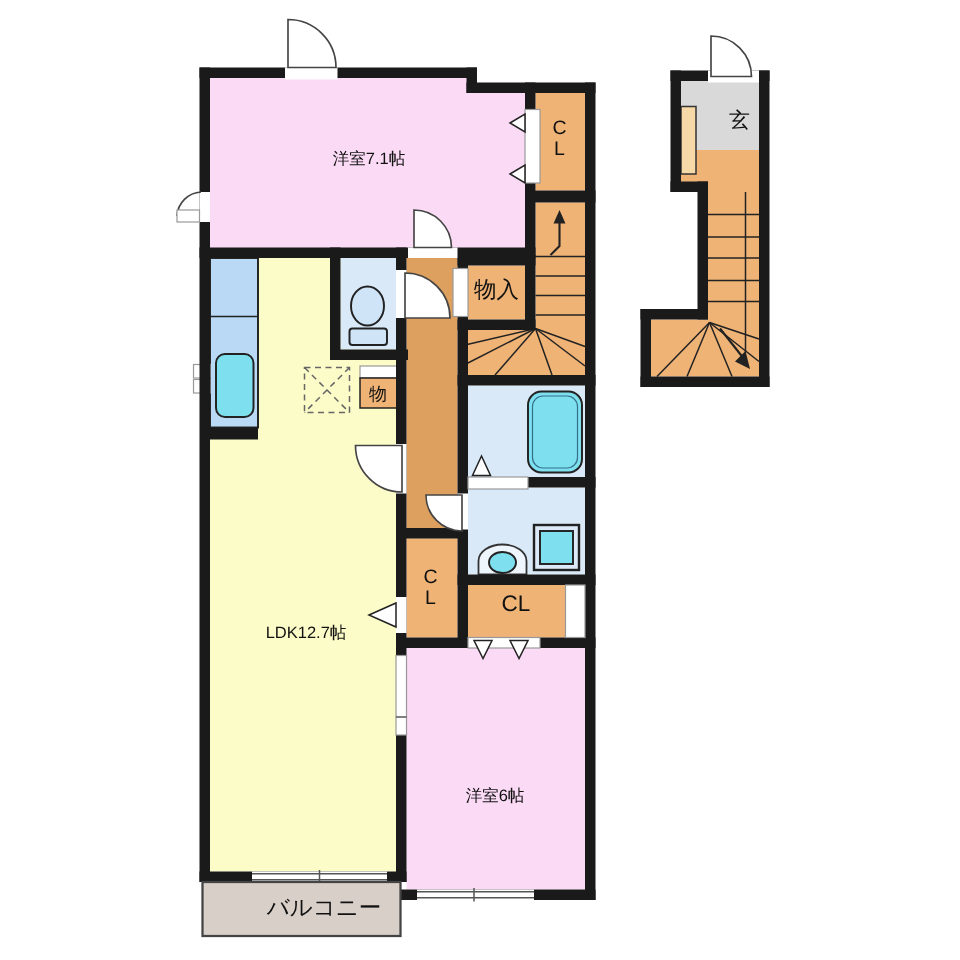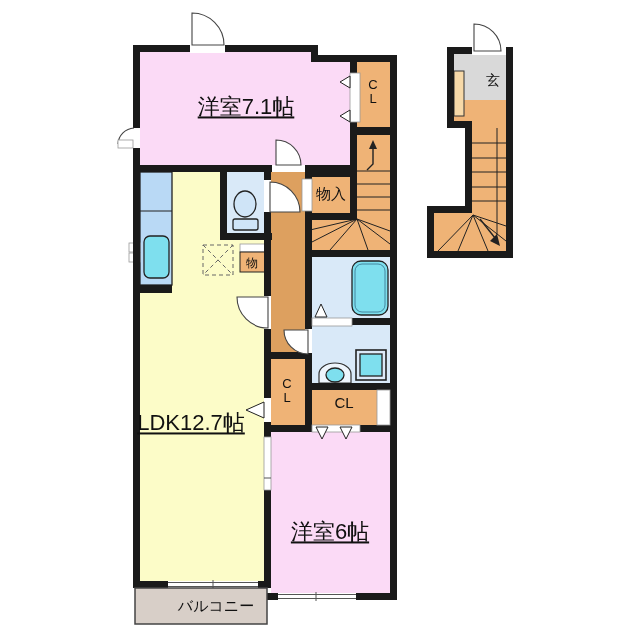--- a/index.html
+++ b/index.html
@@ -19,21 +19,21 @@
   .openl{fill:#fff;stroke:#999;stroke-width:0.8;}
   .door{fill:#fff;stroke:#444;stroke-width:1.1;}
   .tri{fill:#fff;stroke:#222;stroke-width:1;}
   .tread{stroke:#222;stroke-width:1;}
   .tick{stroke:#555;stroke-width:1;}
   .dash{fill:none;stroke:#666;stroke-width:1;stroke-dasharray:4 3;}
   .fixt{fill:#cfe4f7;stroke:#222;stroke-width:1.3;}
   .arrow{stroke:#222;stroke-width:1.4;fill:none;}
   .ah{fill:#222;}
   .lbl{position:absolute;transform:translate(-50%,-50%);font-family:"Liberation Sans",sans-serif;color:#111;white-space:pre-line;text-align:center;line-height:1.05;}
-  .f17{font-size:22px;text-decoration:underline;}
+  .f17{font-size:11px;}
   .f15{font-size:15px;}
   .f14{font-size:14px;}
   .f13{font-size:13px;}
   .f12{font-size:12px;}
 </style>
 </head>
 <body>
 
 <div id="plan">
 <svg width="640" height="640" viewBox="0 0 640 640">
@@ -216,20 +216,20 @@
     <rect class="open" x="472" y="47" width="34" height="8"></rect>
     <path class="door" d="M474,51 L474,24 A27,27 0 0 1 501,51 Z"></path>
   </g>
 </svg>
 
 <div class="lbl f17" style="left:246px;top:107px;">洋室7.1帖</div>
 <div class="lbl f13" style="left:373px;top:92px;">C
 L</div>
 <div class="lbl f15" style="left:331px;top:194px;">物入</div>
 <div class="lbl f12" style="left:252px;top:263px;">物</div>
-<div class="lbl f17" style="left:191px;top:423px;">LDK12.7帖</div>
+<div class="lbl f17" style="left:204px;top:423px;">LDK12.7帖</div>
 <div class="lbl f13" style="left:287px;top:391px;">C
 L</div>
 <div class="lbl f15" style="left:344px;top:403px;">CL</div>
 <div class="lbl f17" style="left:330px;top:532px;">洋室6帖</div>
 <div class="lbl f15" style="left:216px;top:606px;">バルコニー</div>
 <div class="lbl f14" style="left:493px;top:80px;">玄</div>
 </div>
 
 </body></html>

